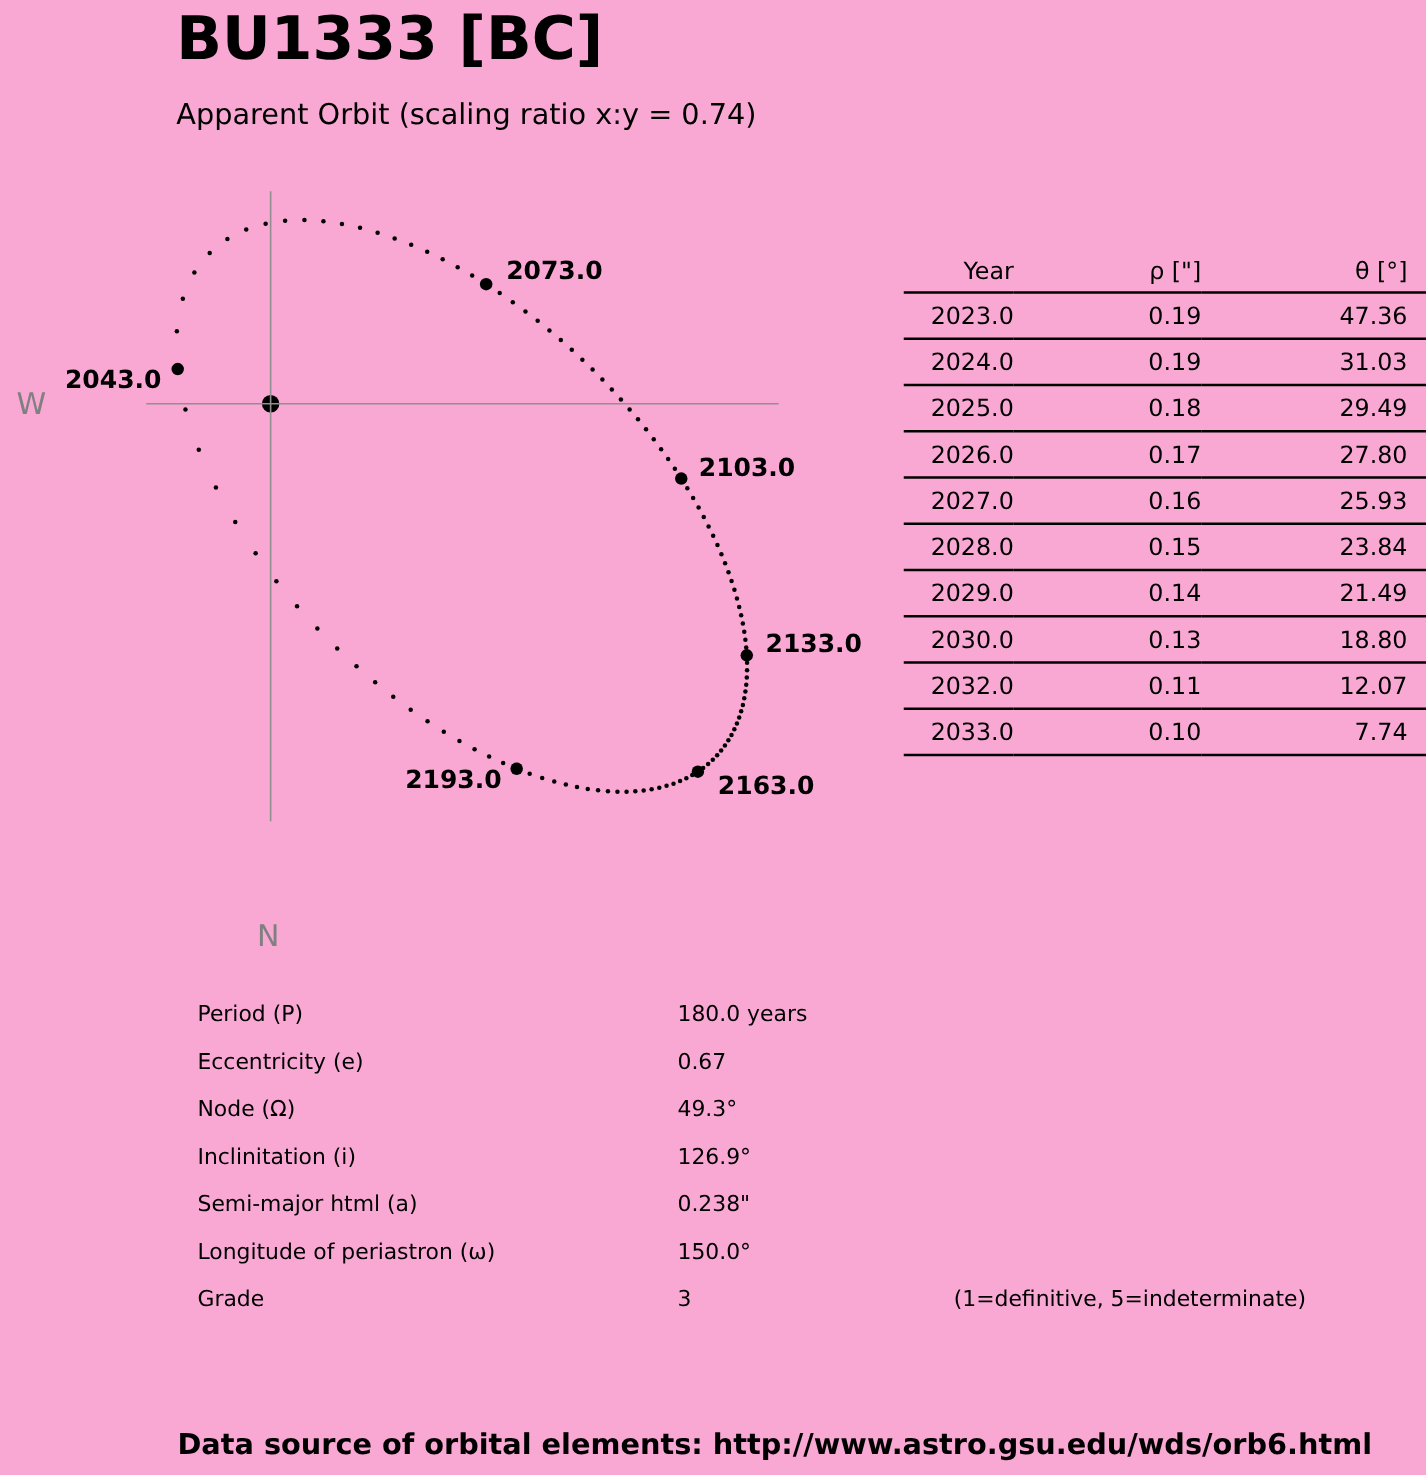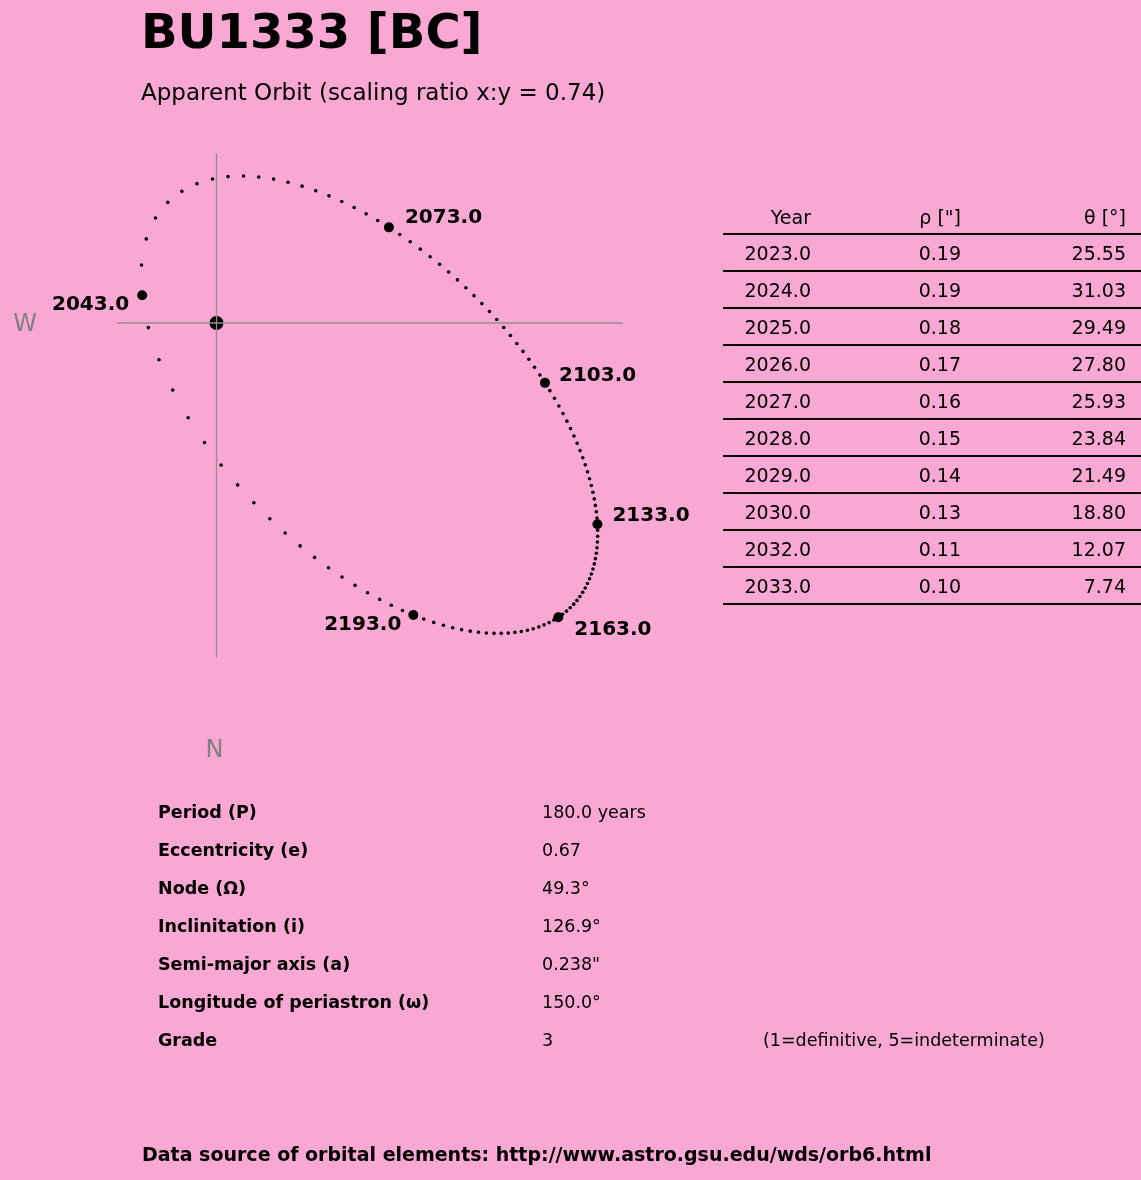--- a/index.html
+++ b/index.html
@@ -14,24 +14,24 @@
   table.eph th, table.eph td{padding:0;text-align:right;font-weight:normal;vertical-align:middle;
             white-space:nowrap;overflow:visible;}
   table.eph thead tr{height:33px;}
   table.eph tbody tr{height:37px;}
   table.eph tr{border-bottom:2px solid #000;}
   table.eph .c1{width:88px;}
   table.eph .c2{width:150px;}
   table.eph .c3{width:165px;padding-right:16px;}
   .elements{position:absolute;left:0;top:793px;width:1141px;}
   .element-row{position:relative;height:38px;font-size:17.5px;}
-  .element-row .lab{position:absolute;left:158px;top:50%;transform:translateY(-50%);white-space:nowrap;font-weight:bold;}
+  .element-row .lab{position:absolute;left:158px;top:50%;transform:translateY(-50%);white-space:nowrap;}
   .element-row .val{position:absolute;left:542px;top:50%;transform:translateY(-50%);white-space:nowrap;}
   .element-row .note{position:absolute;left:763px;top:50%;transform:translateY(-50%);white-space:nowrap;}
-  .footer{position:absolute;left:142px;top:1143px;font-size:19px;font-weight:bold;white-space:nowrap;}
+  .footer{position:absolute;left:142px;top:1143px;font-size:23px;font-weight:bold;white-space:nowrap;}
 </style>
 </head>
 <body>
 
 <div class="page">
   <div class="page-title">BU1333 [BC]</div>
   <div class="page-subtitle">Apparent Orbit (scaling ratio x:y = 0.74)</div>
 
   <svg class="orbit" width="1141" height="1180" viewBox="0 0 1141 1180">
       <circle cx="216.5" cy="323" r="7" fill="#000000"></circle>
@@ -178,21 +178,21 @@
       <tr>
           <th class="c1">Year</th>
           <th class="c2">ρ ["]</th>
           <th class="c3">θ [°]</th>
         </tr>
     </thead>
     <tbody>
         <tr>
           <td class="c1">2023.0</td>
           <td class="c2">0.19</td>
-          <td class="c3">25.55</td>
+          <td class="c3">47.36</td>
         </tr>
         <tr>
           <td class="c1">2024.0</td>
           <td class="c2">0.19</td>
           <td class="c3">31.03</td>
         </tr>
         <tr>
           <td class="c1">2025.0</td>
           <td class="c2">0.18</td>
           <td class="c3">29.49</td>
@@ -246,21 +246,21 @@
       </div>
       <div class="element-row">
         <span class="lab">Node (Ω)</span>
         <span class="val">49.3°</span>
       </div>
       <div class="element-row">
         <span class="lab">Inclinitation (i)</span>
         <span class="val">126.9°</span>
       </div>
       <div class="element-row">
-        <span class="lab">Semi-major axis (a)</span>
+        <span class="lab">Semi-major html (a)</span>
         <span class="val">0.238"</span>
       </div>
       <div class="element-row">
         <span class="lab">Longitude of periastron (ω)</span>
         <span class="val">150.0°</span>
       </div>
       <div class="element-row">
         <span class="lab">Grade</span>
         <span class="val">3</span>
         <span class="note">(1=definitive, 5=indeterminate)</span>

